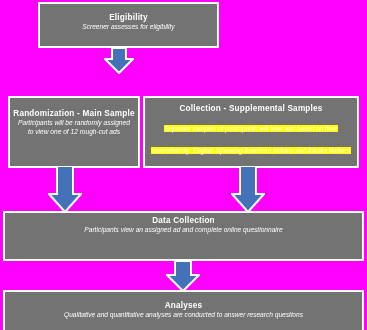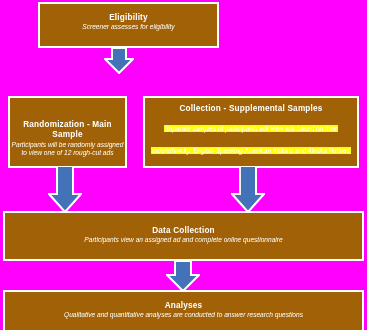--- a/index.html
+++ b/index.html
@@ -15,21 +15,21 @@
     position: relative;
   }
   #flowchart {
     position: absolute;
     left: 0; top: 0;
     width: 367px;
     height: 330px;
   }
   .box {
     position: absolute;
-    background: #a16207;
+    background: #737373;
     border: 2px solid #ffffff;
     box-sizing: border-box;
     color: #ffffff;
     text-align: center;
     overflow: hidden;
   }
   .box-title {
     font-weight: bold;
     font-size: 8.2px;
     letter-spacing: 0.2px;
@@ -45,30 +45,30 @@
     display: block;
     margin: 0;
     padding: 0;
   }
   
   #box-eligibility {
     left: 38px; top: 2px; width: 181px; height: 46px;
     padding-top: 9px;
   }
   #box-randomization {
-    left: 8px; top: 96px; width: 119px; height: 72px;
-    padding-top: 22px;
+    left: 8px; top: 96px; width: 132px; height: 72px;
+    padding-top: 11px;
   }
   #box-assignment {
     left: 143px; top: 96px; width: 216px; height: 72px;
     padding-top: 6px;
   }
   #box-datacollection {
     left: 3px; top: 211px; width: 361px; height: 50px;
-    padding-top: 13px;
+    padding-top: 3px;
   }
   #box-analyses {
     left: 3px; top: 290px; width: 361px; height: 48px;
     padding-top: 9px;
   }
   .hl-wrap {
     display: block;
     margin-top: 1px;
   }
   .hl-line {

